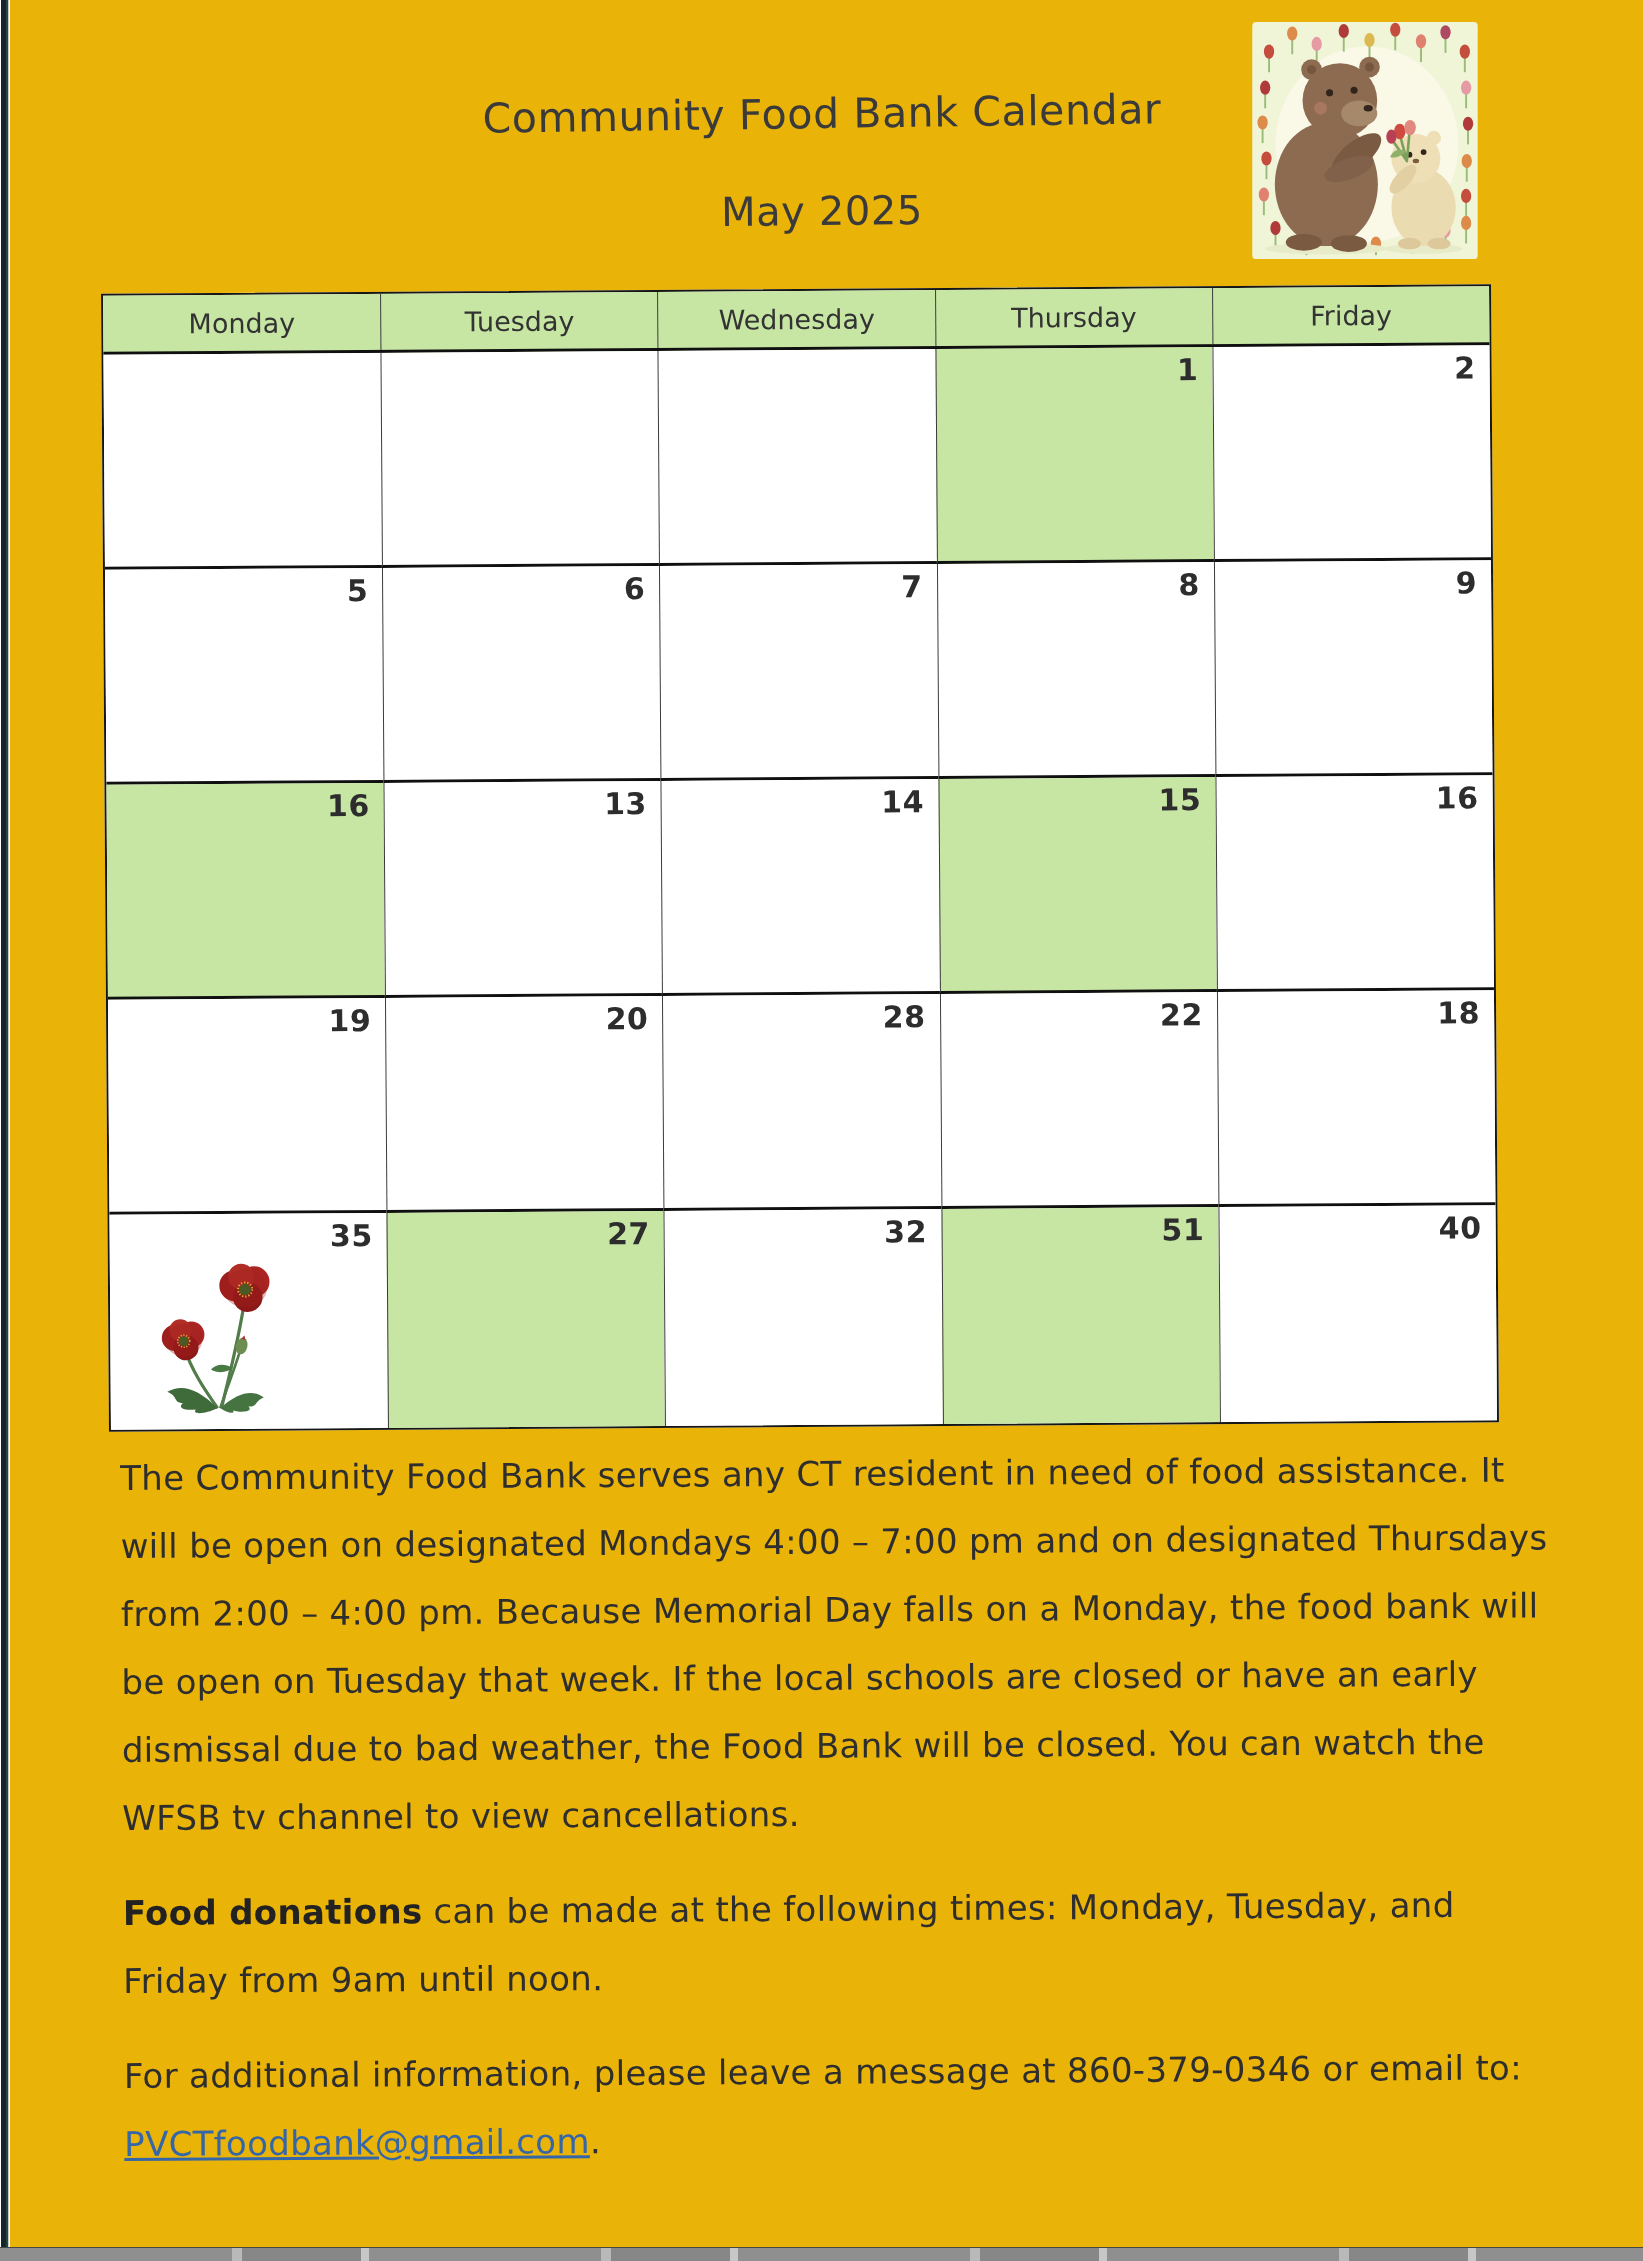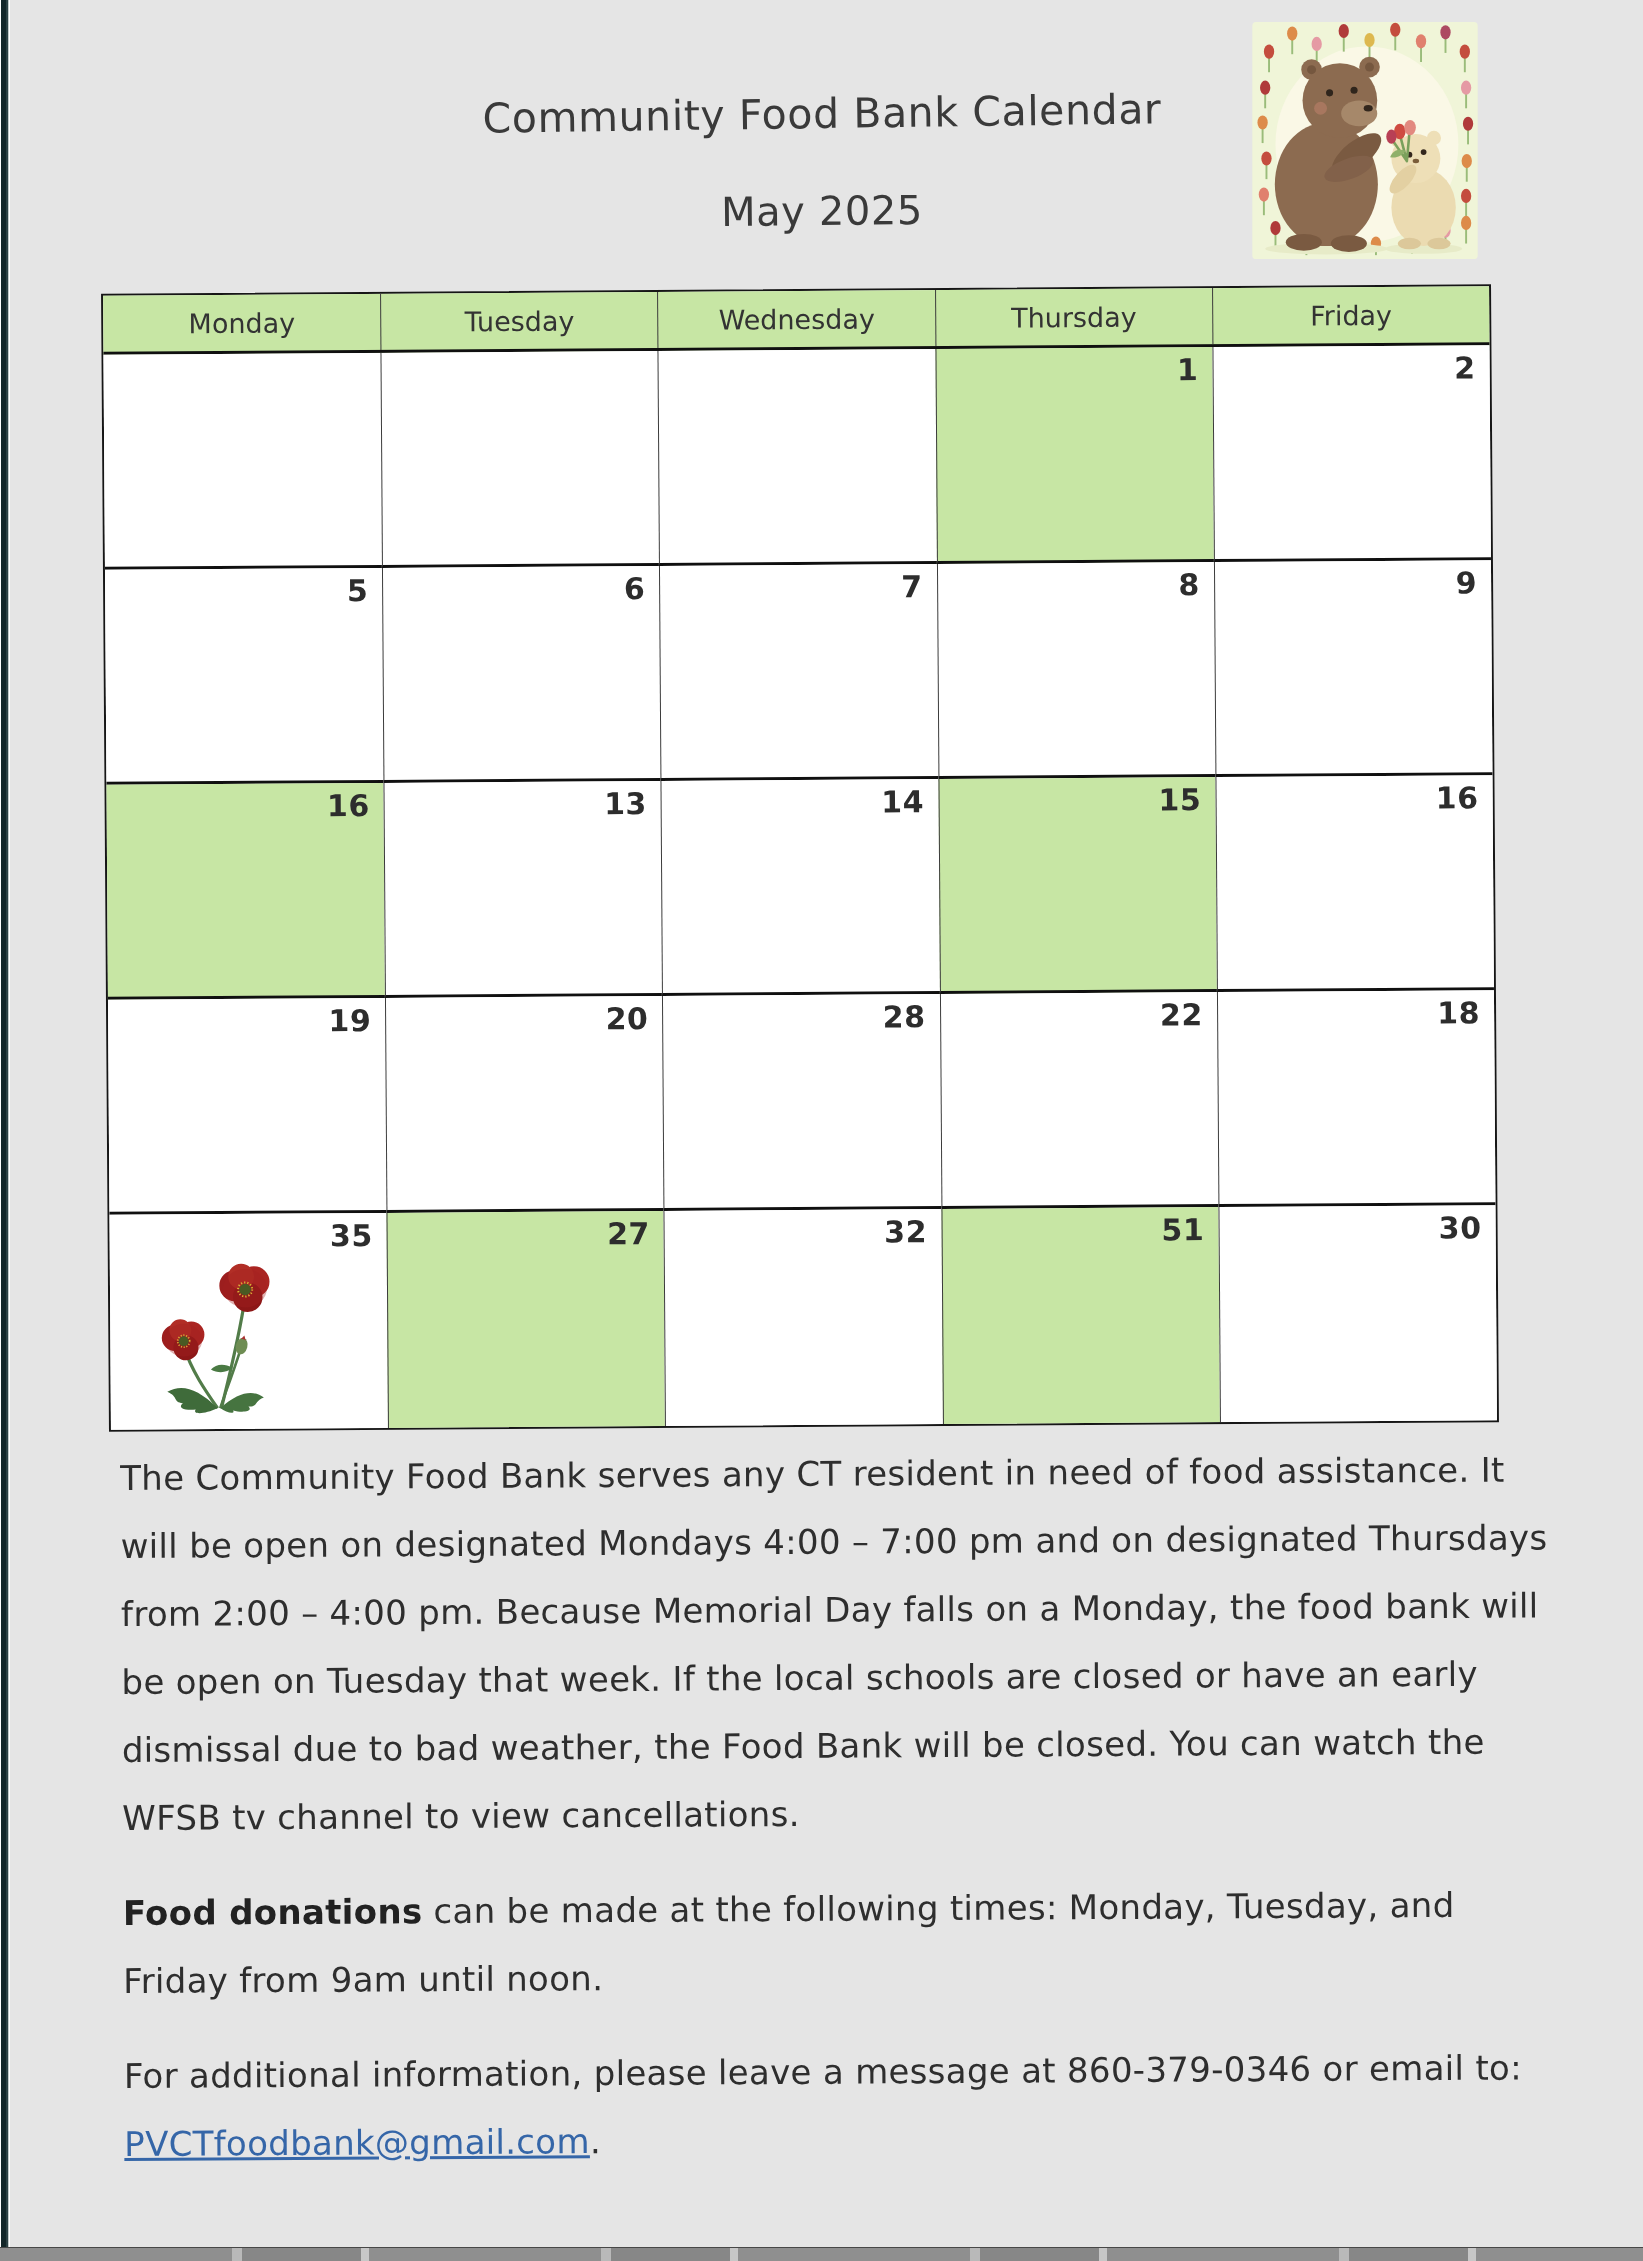--- a/index.html
+++ b/index.html
@@ -7,21 +7,21 @@
     --link:#3566a8;
   }
   *{box-sizing:border-box;}
   html,body{margin:0;padding:0;}
   body{
     width:1644px;height:2261px;
     background:#ffffff;
     font-family:"DejaVu Sans", sans-serif;
     color:#2e2e2e;
   }
-  .page{position:relative;width:1644px;height:2261px;background:#e5e5e5;overflow:hidden;}
+  .page{position:relative;width:1644px;height:2261px;background:#eab308;overflow:hidden;}
 
   
   .doc-title{
     position:absolute;left:0;right:0;top:90px;margin:0;
     text-align:center;font-size:41px;font-weight:500;color:#3a3a3a;
     letter-spacing:0.6px;transform:rotate(-0.8deg);
   }
   .doc-subtitle{
     position:absolute;left:0;right:0;top:188px;margin:0;
     text-align:center;font-size:40px;font-weight:500;color:#3a3a3a;
@@ -338,21 +338,21 @@
         <div class="cal-cell green">
           <span class="day-num">27</span>
         </div>
         <div class="cal-cell">
           <span class="day-num">32</span>
         </div>
         <div class="cal-cell green">
           <span class="day-num">51</span>
         </div>
         <div class="cal-cell">
-          <span class="day-num">30</span>
+          <span class="day-num">40</span>
         </div>
       </div>
   </div>
 
   <div class="notes">
     <p>The Community Food Bank serves any CT resident in need of food assistance. It will be open on designated Mondays 4:00 – 7:00 pm and on designated Thursdays from 2:00 – 4:00 pm. Because Memorial Day falls on a Monday, the food bank will be open on Tuesday that week. If the local schools are closed or have an early dismissal due to bad weather, the Food Bank will be closed. You can watch the WFSB tv channel to view cancellations.</p>
     <p><b>Food donations</b><span> can be made at the following times: Monday, Tuesday, and Friday from 9am until noon.</span></p>
     <p><span>For additional information, please leave a message at 860-379-0346 or email to:</span> <a class="email">PVCTfoodbank@gmail.com</a><span>.</span></p>
   </div>
 

